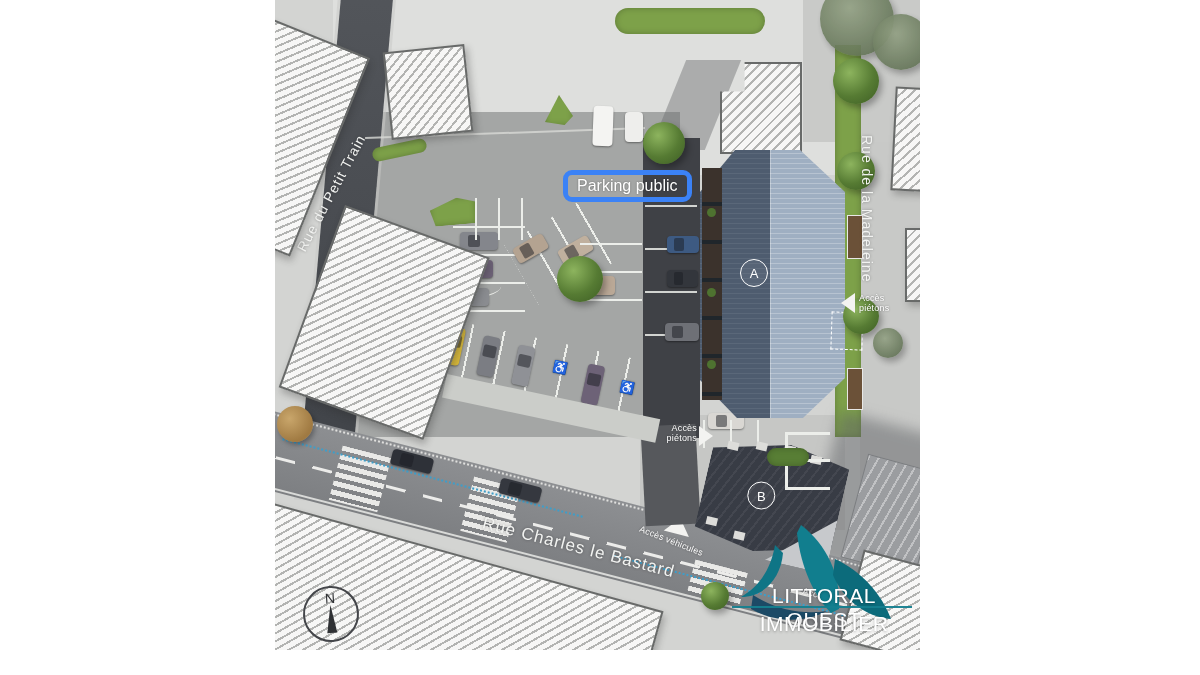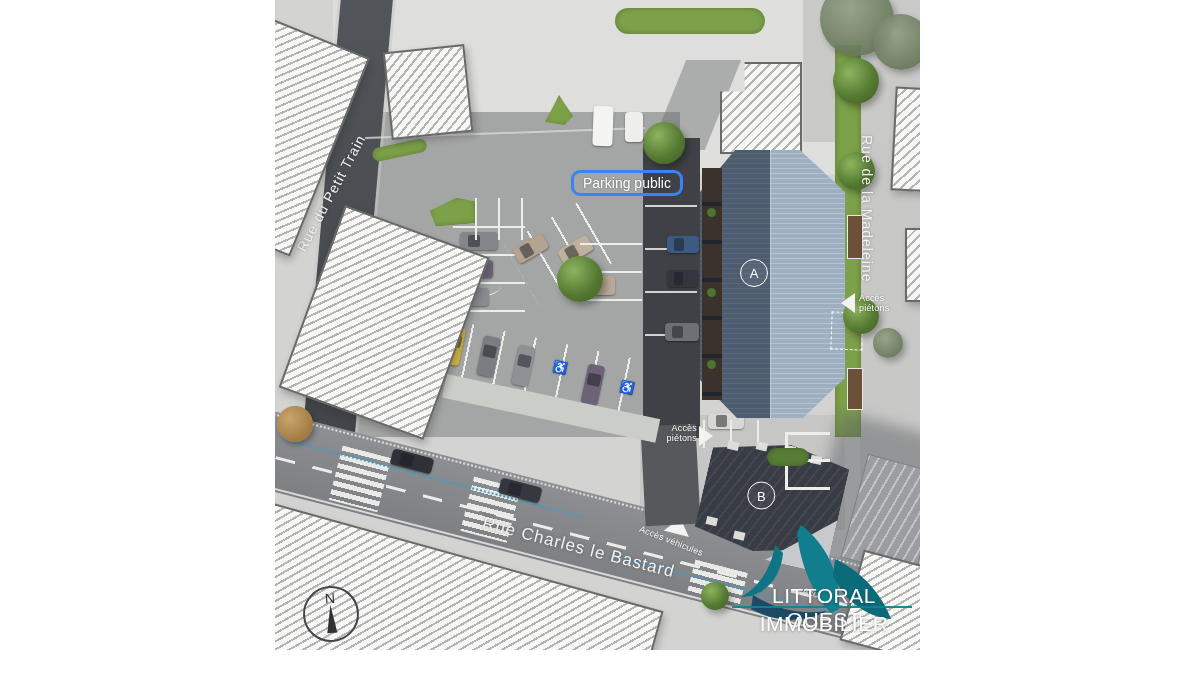--- a/index.html
+++ b/index.html
@@ -213,21 +213,21 @@
     <div class="tree muted" style="left:598px;top:14px;width:56px;height:56px;"></div>
     <div class="tree" style="left:558px;top:58px;width:46px;height:46px;"></div>
     <div class="tree" style="left:368px;top:122px;width:42px;height:42px;"></div>
     <div class="tree" style="left:282px;top:256px;width:46px;height:46px;"></div>
     <div class="tree" style="left:562px;top:152px;width:38px;height:38px;"></div>
     <div class="tree" style="left:568px;top:298px;width:36px;height:36px;"></div>
     <div class="tree muted" style="left:598px;top:328px;width:30px;height:30px;"></div>
     <div class="tree" style="left:426px;top:582px;width:28px;height:28px;"></div>
     <div class="grass" style="left:492px;top:448px;width:42px;height:18px;border-radius:9px;background:#587e35;"></div>
 
-    <div class="abs" style="left:296px;top:170px;border:3px solid #3b82f6;border-radius:9px;padding:2px 9px;color:#fff;font-size:14px;text-shadow:0 0 2px rgba(0,0,0,.4);">Parking public</div>
+    <div class="abs" style="left:288px;top:170px;border:5px solid #3b82f6;border-radius:9px;padding:2px 9px;color:#fff;font-size:16px;text-shadow:0 0 2px rgba(0,0,0,.4);">Parking public</div>
 
     <div class="tri" style="left:566px;top:293px;border-top:10px solid transparent;border-bottom:10px solid transparent;border-right:14px solid #f3f3f1;"></div>
     <div class="lbl" style="left:584px;top:294px;">
       <div>Accès</div>
       <div>piétons</div>
     </div>
 
     <div class="tri" style="left:424px;top:426px;border-top:10px solid transparent;border-bottom:10px solid transparent;border-left:14px solid #f3f3f1;"></div>
     <div class="lbl" style="left:388px;top:424px;text-align:right;width:34px;">
       <div>Accès</div>

